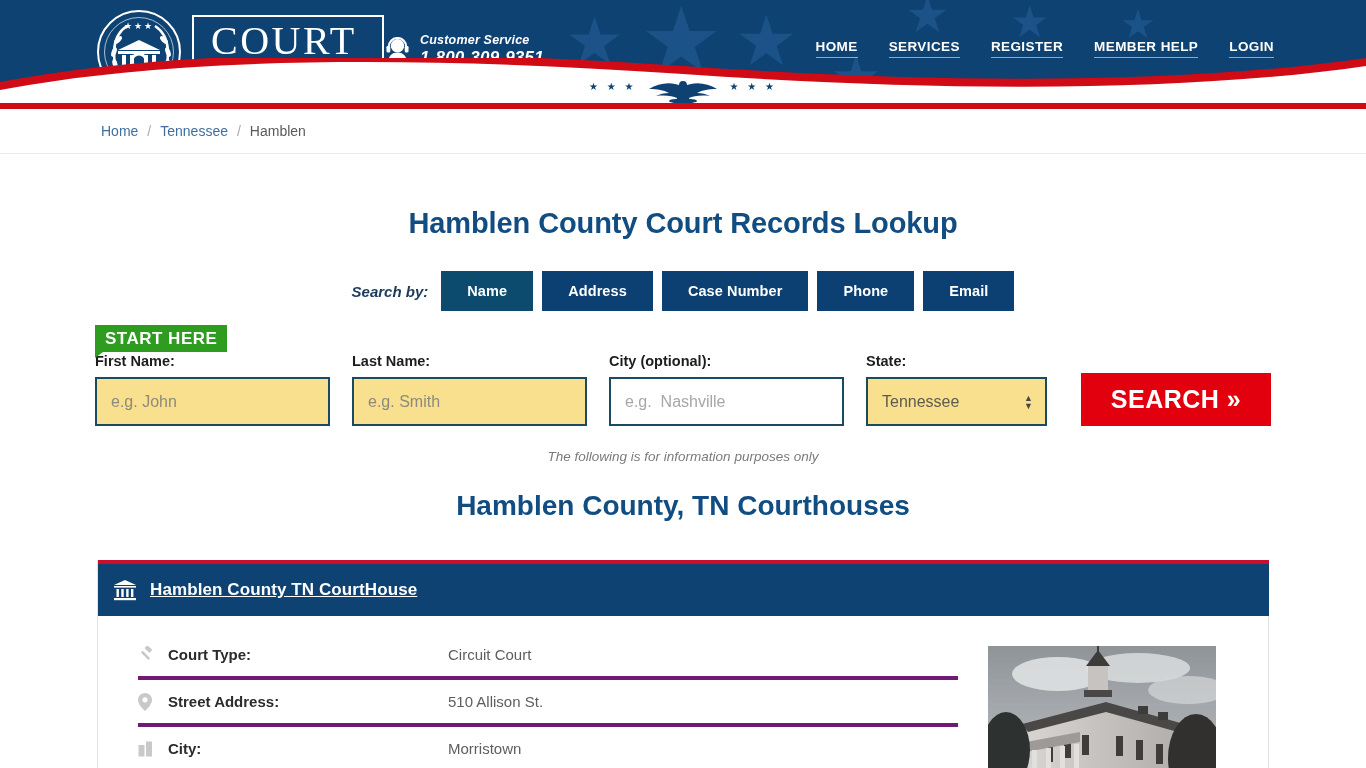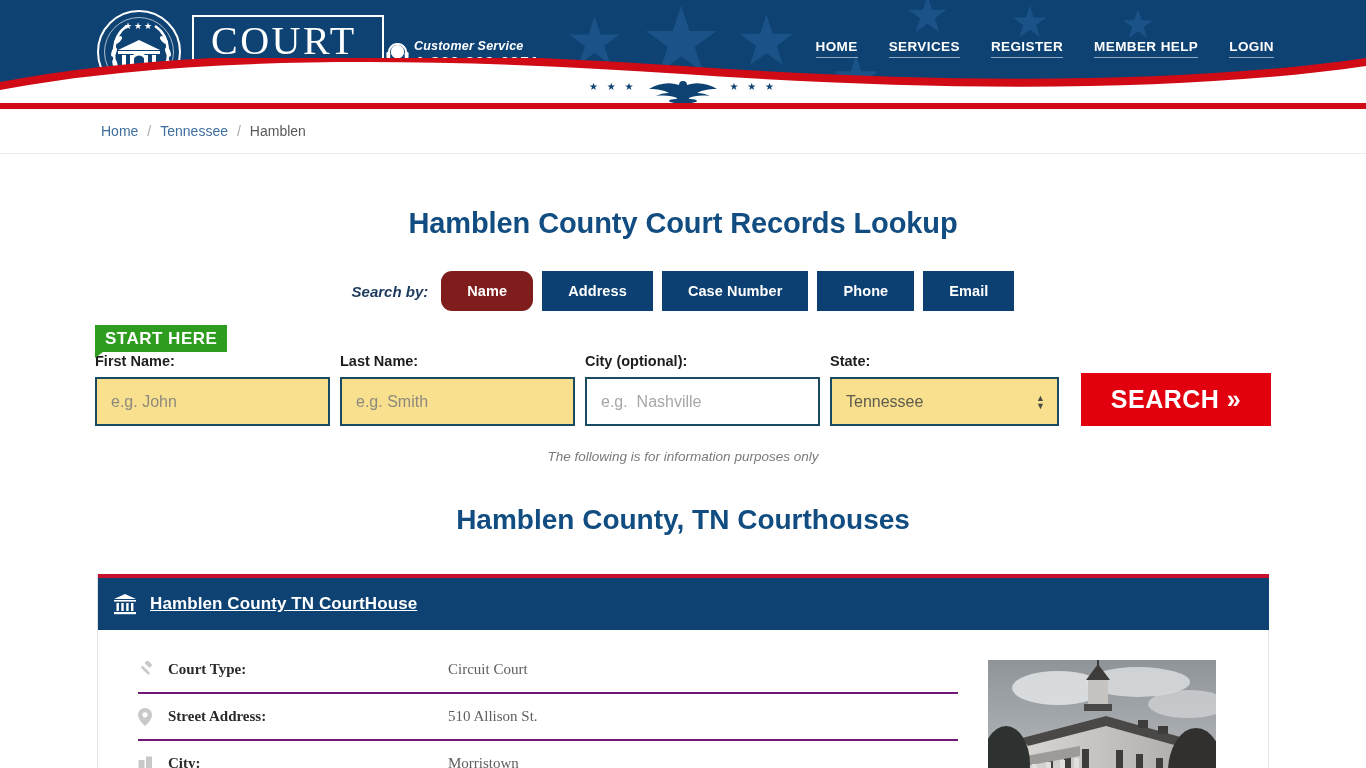--- a/index.html
+++ b/index.html
@@ -92,22 +92,22 @@
     font-size: 13px;
     letter-spacing: 6px;
     text-align: center;
     line-height: 1;
     padding-left: 5px;
   }
 
   
   .cust {
     position: absolute;
-    left: 385px; top: 40px;
-    display: flex; align-items: center; gap: 4px;
+    left: 385px; top: 34px;
+    display: flex; align-items: center; gap: 10px;
   }
   .cust-icon {
     width: 25px; height: 27px;
     position: relative;
   }
   .cust-text { line-height: 1.1; }
   .cust-label {
     color: #ffffff;
     font-size: 12.5px;
     font-style: italic;
@@ -216,21 +216,21 @@
     color: #ffffff;
     font-size: 14.5px;
     font-weight: bold;
     border: none;
     height: 40px;
     padding: 0 26px;
     cursor: pointer;
     font-family: "Liberation Sans", sans-serif;
     letter-spacing: .1px;
   }
-  .tab.active { background: #7f1d1d; border-radius: 11px; }
+  .tab.active { background: #0c4a6e; }
 
   
   .form-wrap {
     position: relative;
     width: 1176px;
     margin: 0 auto;
     margin-top: 14px;
   }
   .start-here {
     position: absolute;
@@ -247,21 +247,21 @@
   .start-here::after {
     content: "";
     position: absolute;
     left: 0; bottom: -6px;
     border-left: 8px solid #2e9c1f;
     border-bottom: 6px solid transparent;
   }
   .fields {
     display: flex;
     align-items: flex-end;
-    gap: 10px;
+    gap: 22px;
     padding-top: 28px;
   }
   .field { display: flex; flex-direction: column; }
   .field .lbl {
     font-size: 14.5px;
     font-weight: bold;
     color: #1d1d1d;
     margin-bottom: 8px;
   }
   .field input, .field select {
@@ -320,21 +320,21 @@
     font-size: 13.5px;
     font-style: italic;
     margin-top: 23px;
   }
 
   .section-title {
     text-align: center;
     color: #124d82;
     font-size: 28px;
     font-weight: bold;
-    margin-top: 40px;
+    margin-top: 26px;
   }
 
   
   .card {
     width: 1172px;
     margin: 38px auto 0 auto;
     background: #ffffff;
     border: 1px solid #e3e3e3;
     border-top: none;
   }
@@ -363,23 +363,22 @@
     background: #fff;
   }
   .details {
     flex: 1;
     padding: 17px 0 0 40px;
   }
   .drow {
     display: flex;
     align-items: center;
     height: 47px;
-    border-bottom: 2px solid #701a75;
+    border-bottom: 4px solid #701a75;
     max-width: 820px;
-    font-family: Liberation Serif, serif;
   }
   .drow .dicon {
     width: 30px;
     flex: 0 0 auto;
     color: #c9c9c9;
     display: flex; align-items: center;
   }
   .drow .dlabel {
     width: 280px;
     font-size: 15px;

